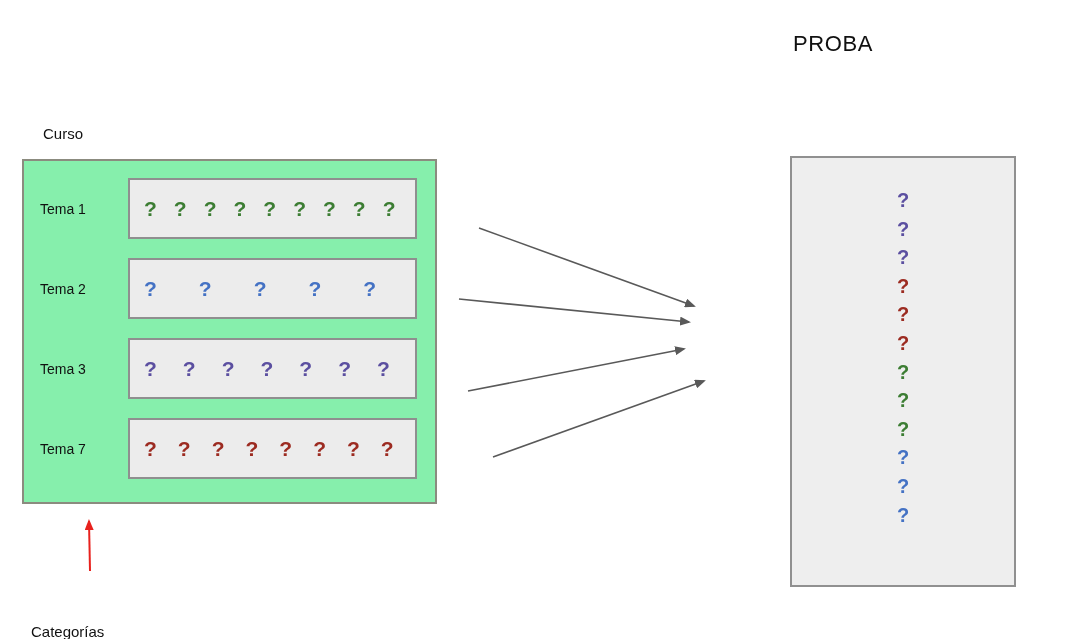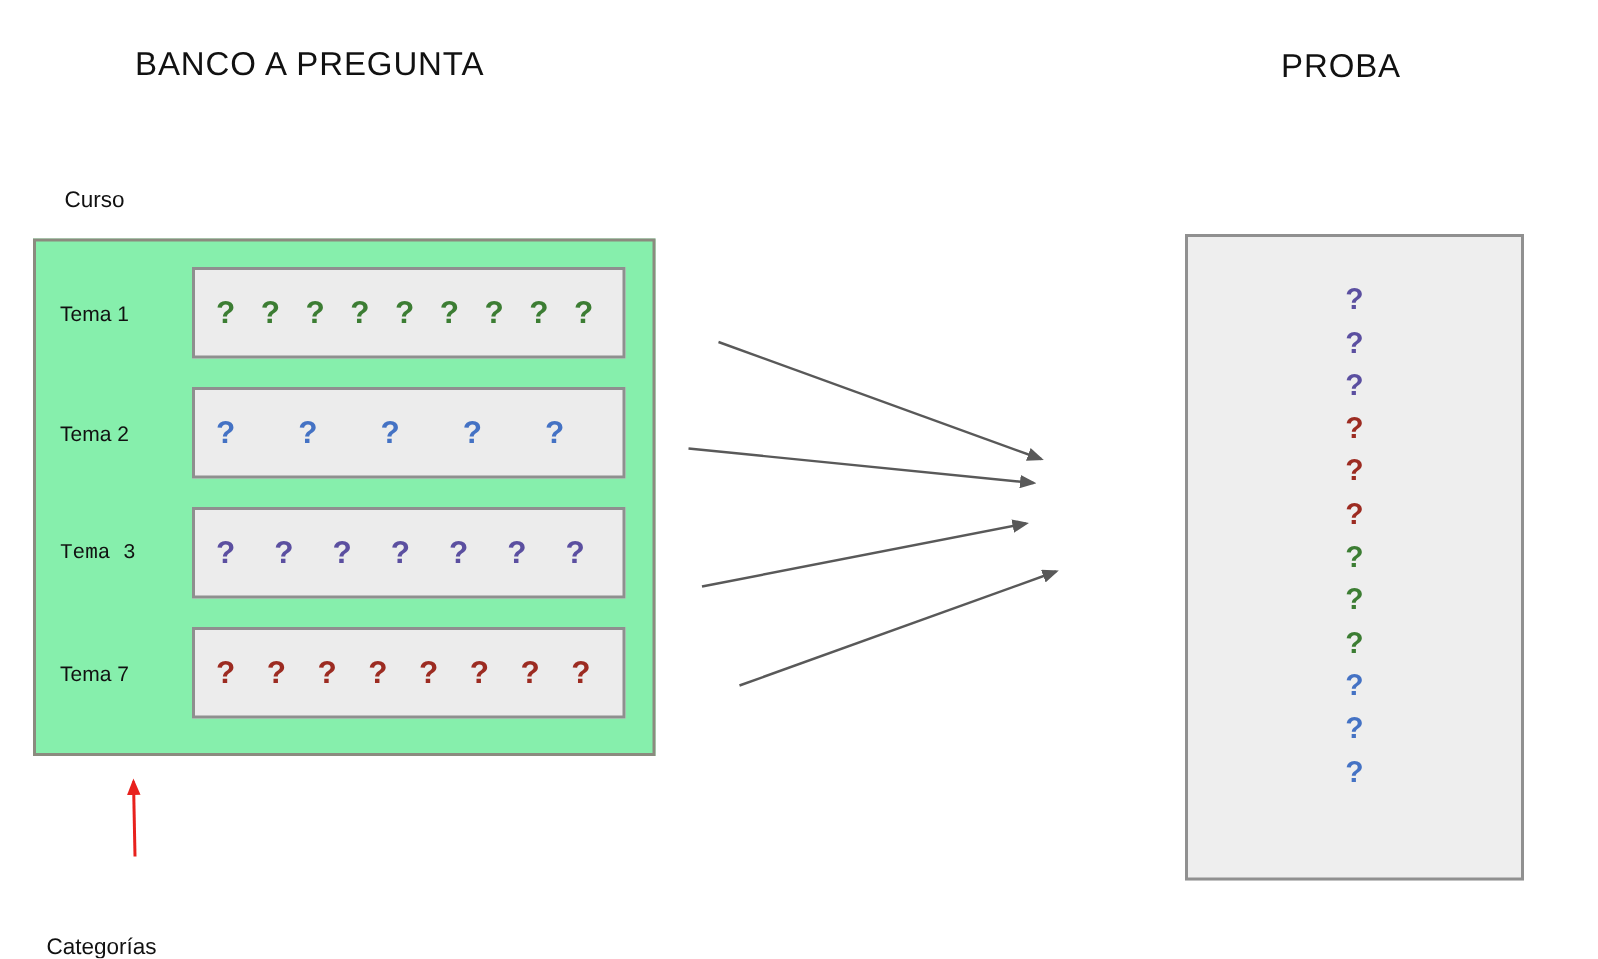--- a/index.html
+++ b/index.html
@@ -11,21 +11,21 @@
     overflow:hidden;
   }
   .title{
     position:absolute;
     font-size:22px;
     color:#111111;
     letter-spacing:0.6px;
     white-space:nowrap;
   }
   #banco-title{left:90px;top:30px;}
-  #proba-title{left:854px;top:31px;}
+  #proba-title{left:793px;top:31px;}
   .small-label{
     position:absolute;
     font-size:15px;
     color:#111111;
     white-space:nowrap;
   }
   #curso-label{left:43px;top:125px;}
   #categorias-label{left:31px;top:587px;margin-top:36px;}
 
   #course-box{
@@ -85,21 +85,20 @@
     position:absolute;
     left:0;top:0;width:1065px;height:639px;
     pointer-events:none;
   }
 </style>
 </head>
 <body>
 
 <div id="canvas">
 
-  <div id="banco-title" class="title">BANCO A PREGUNTA</div>
   <div id="proba-title" class="title">PROBA</div>
 
   <div id="curso-label" class="small-label">Curso</div>
 
   <div id="course-box" style="background: #86efac; border-color: rgb(139, 139, 127);">
       <div class="topic-label" style="top: 40px;">Tema 1</div>
       <div class="topic-row marks-0" style="top: 17px; background: rgb(236, 236, 236); border-color: rgb(143, 143, 143);">
         <span class="qmark" style="color: rgb(60, 125, 51);">?</span>
         <span class="qmark" style="color: rgb(60, 125, 51);">?</span>
         <span class="qmark" style="color: rgb(60, 125, 51);">?</span>
@@ -111,21 +110,21 @@
         <span class="qmark" style="color: rgb(60, 125, 51);">?</span>
       </div>
       <div class="topic-label" style="top: 120px; text-align: center;">Tema 2</div>
       <div class="topic-row marks-1" style="top: 97px; background: rgb(236, 236, 236); border-color: rgb(143, 143, 143);">
         <span class="qmark" style="color: rgb(68, 114, 196);">?</span>
         <span class="qmark" style="color: rgb(68, 114, 196);">?</span>
         <span class="qmark" style="color: rgb(68, 114, 196);">?</span>
         <span class="qmark" style="color: rgb(68, 114, 196);">?</span>
         <span class="qmark" style="color: rgb(68, 114, 196);">?</span>
       </div>
-      <div class="topic-label" style="top: 200px; font-family: Liberation Mono, monospace;">Tema 3</div>
+      <div class="topic-label" style="top: 200px;">Tema 3</div>
       <div class="topic-row marks-2" style="top: 177px; background: rgb(236, 236, 236); border-color: rgb(143, 143, 143);">
         <span class="qmark" style="color: rgb(91, 79, 160);">?</span>
         <span class="qmark" style="color: rgb(91, 79, 160);">?</span>
         <span class="qmark" style="color: rgb(91, 79, 160);">?</span>
         <span class="qmark" style="color: rgb(91, 79, 160);">?</span>
         <span class="qmark" style="color: rgb(91, 79, 160);">?</span>
         <span class="qmark" style="color: rgb(91, 79, 160);">?</span>
         <span class="qmark" style="color: rgb(91, 79, 160);">?</span>
       </div>
       <div class="topic-label" style="top: 280px;">Tema 7</div>

